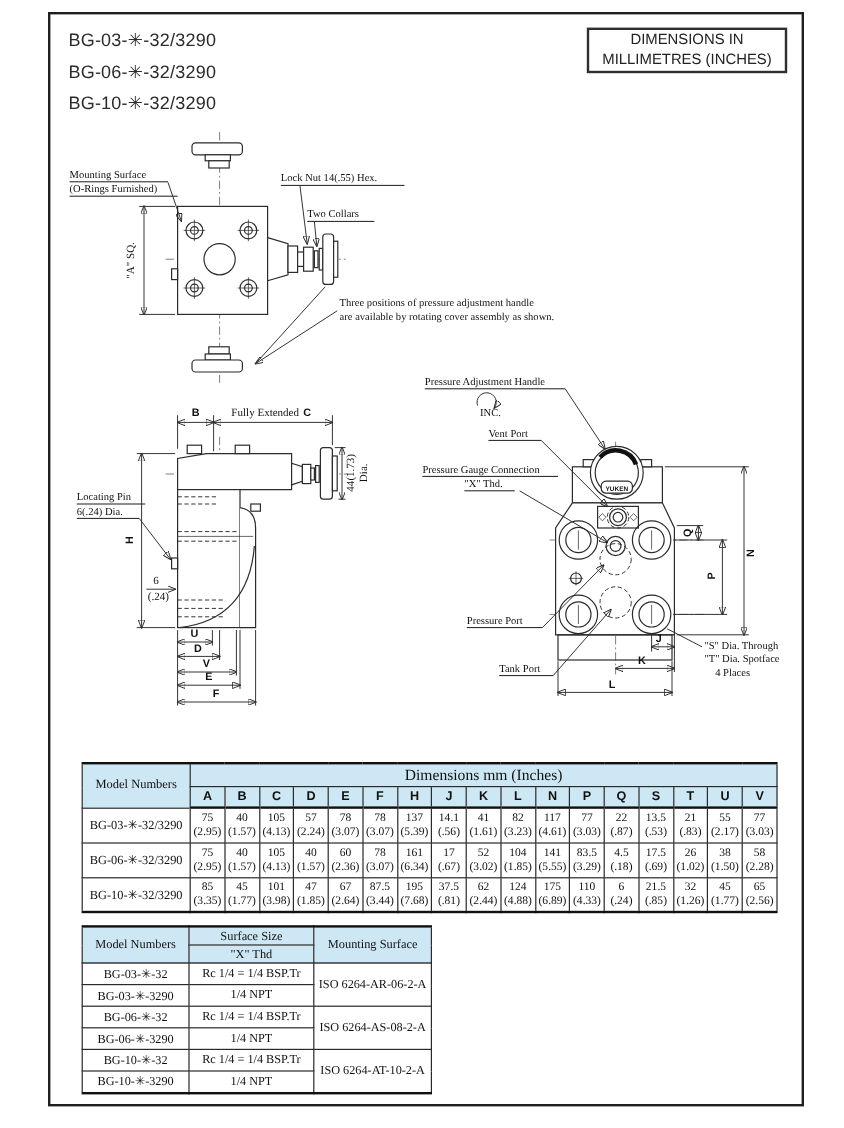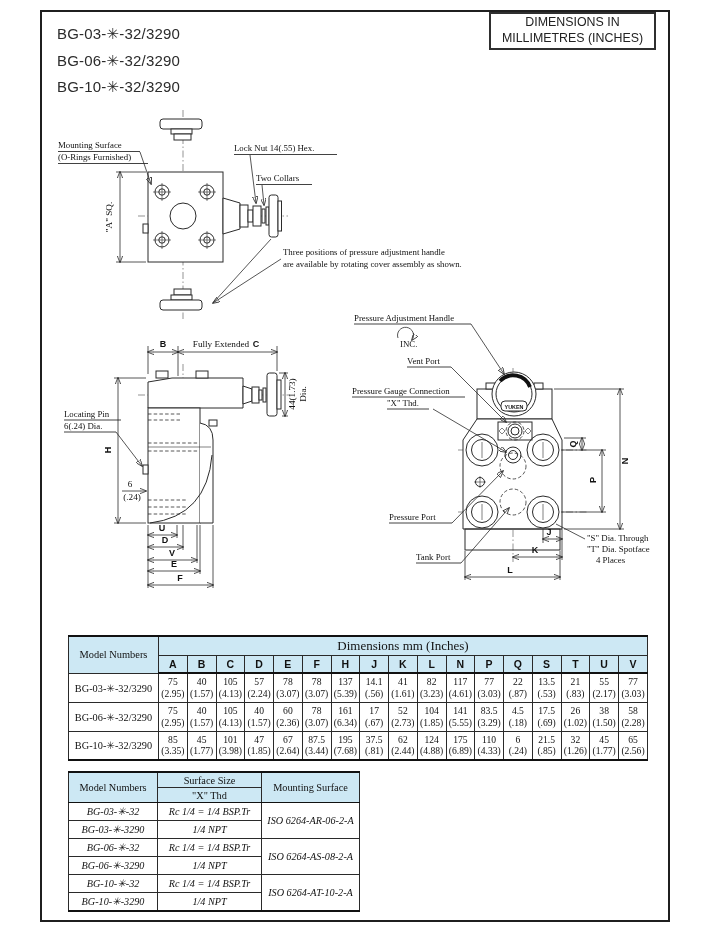--- a/index.html
+++ b/index.html
@@ -3,21 +3,21 @@
 <meta charset="utf-8">
 <style>
   html,body { margin:0; padding:0; background:#ffffff; }
   body { width:703px; height:940px; position:relative; overflow:hidden;
          font-family:"Liberation Serif", serif; color:#1a1a1a; }
   .page-border { position:absolute; left:40px; top:10px; width:630px; height:912px;
                  border:2px solid #1f1f1f; box-sizing:border-box; }
   .model-list { position:absolute; left:57px; top:21px;
                 font-family:"Liberation Sans", sans-serif; font-size:15px;
                 line-height:26.5px; letter-spacing:0.2px; color:#2b2b2b; }
-  .dims-box { position:absolute; left:489px; top:12px; width:167px;
+  .dims-box { position:absolute; left:489px; top:23px; width:167px;
               border:2px solid #2f2f2f; box-sizing:border-box; text-align:center;
               font-family:"Liberation Sans", sans-serif; font-size:12.4px;
               line-height:15.5px; padding:1px 0 2px; color:#222; }
   svg { position:absolute; overflow:visible; }
   svg .t   { font:8.8px "Liberation Serif", serif; fill:#111; }
   svg .t9  { font:9.2px "Liberation Serif", serif; fill:#111; }
   svg .tb  { font:bold 9px "Liberation Sans", sans-serif; fill:#111; }
   svg .ts  { font:bold 5.4px "Liberation Sans", sans-serif; fill:#111; }
   svg line, svg path, svg rect, svg circle { stroke:#2b2b2b; fill:none; stroke-width:1; }
   svg .fw  { fill:#ffffff; }
@@ -46,21 +46,21 @@
   .dim-table tbody td div { font-size:9.6px; line-height:1.18; }
 
   
   .thread-table { position:absolute; left:68px; top:771px; width:291px;
                   table-layout:fixed; text-align:center; color:#111; }
   .thread-table th, .thread-table td { border:1px solid #2a2a2a; padding:0; }
   .thread-table { border:1.5px solid #111; border-top:2.2px solid #111; border-bottom:2.2px solid #111; }
   .thread-table thead th { font-size:10.3px; font-weight:normal; height:14px; }
   .thread-table thead .sub { border-bottom:1.8px solid #111; }
   .thread-table thead .span2 { border-bottom:1.8px solid #111; }
-  .thread-table tbody tr { height:18px;font-style:italic; }
+  .thread-table tbody tr { height:18px; }
   .thread-table tbody td { font-size:10.2px; }
   .thread-table tbody tr.group-start td { border-top:1.8px solid #111; }
 </style>
 </head>
 <body>
 
 <div class="page-border"></div>
 
 <div class="model-list">
   <div>BG-03-✳-32/3290</div>
@@ -514,21 +514,21 @@
         <td>
           <div>161</div>
           <div>(6.34)</div>
         </td>
         <td>
           <div>17</div>
           <div>(.67)</div>
         </td>
         <td>
           <div>52</div>
-          <div>(2.73)</div>
+          <div>(3.02)</div>
         </td>
         <td>
           <div>104</div>
           <div>(1.85)</div>
         </td>
         <td>
           <div>141</div>
           <div>(5.55)</div>
         </td>
         <td>

